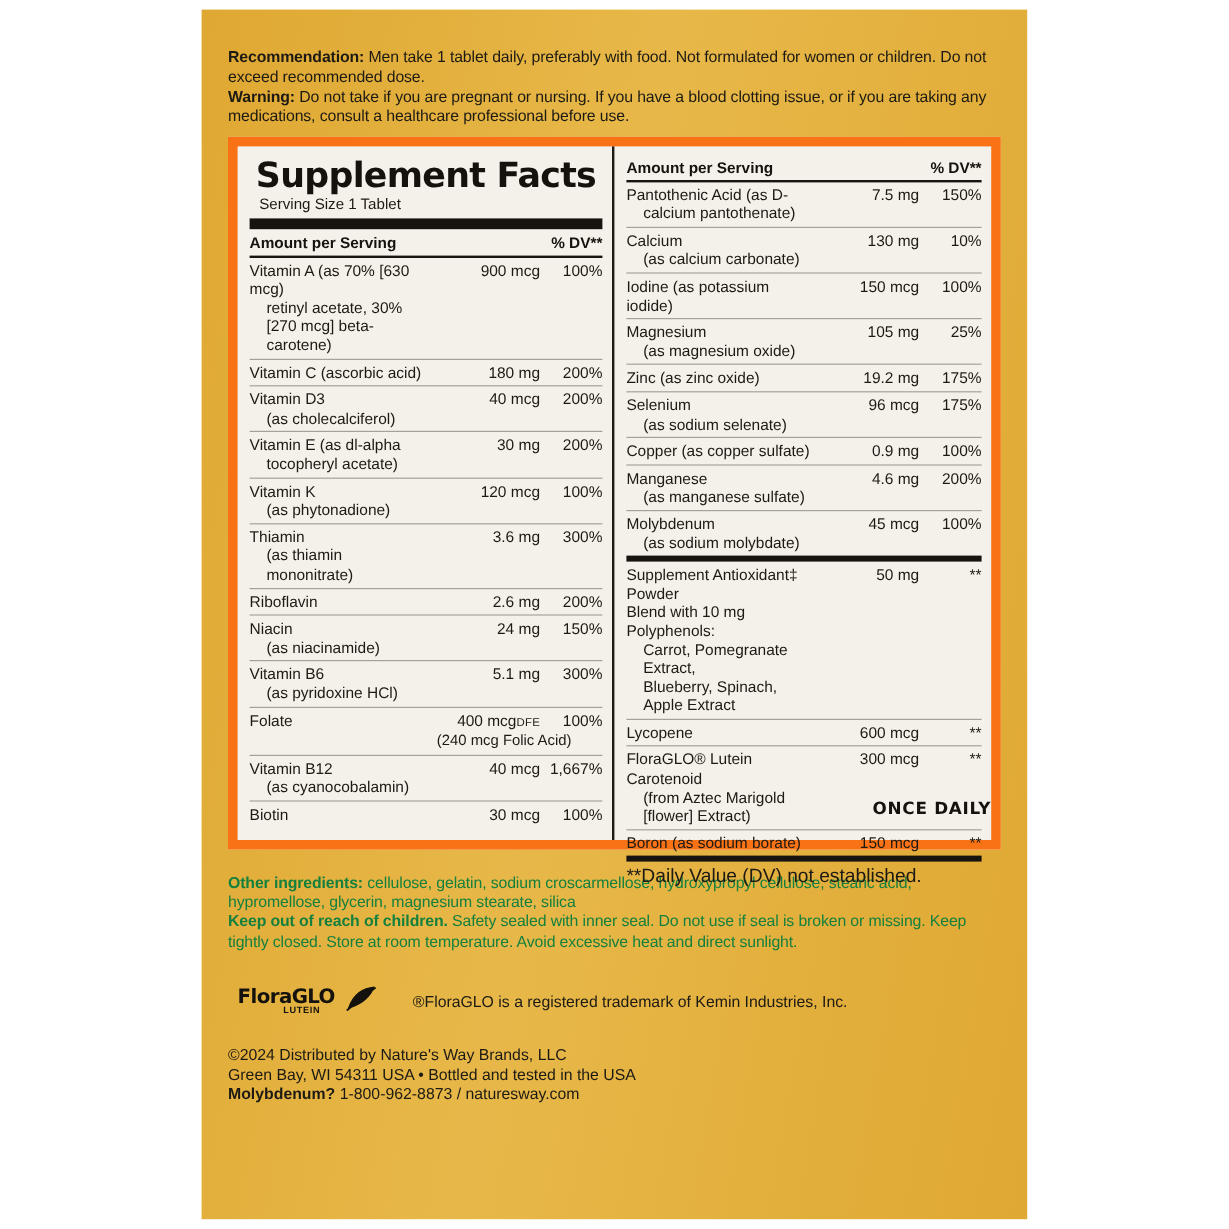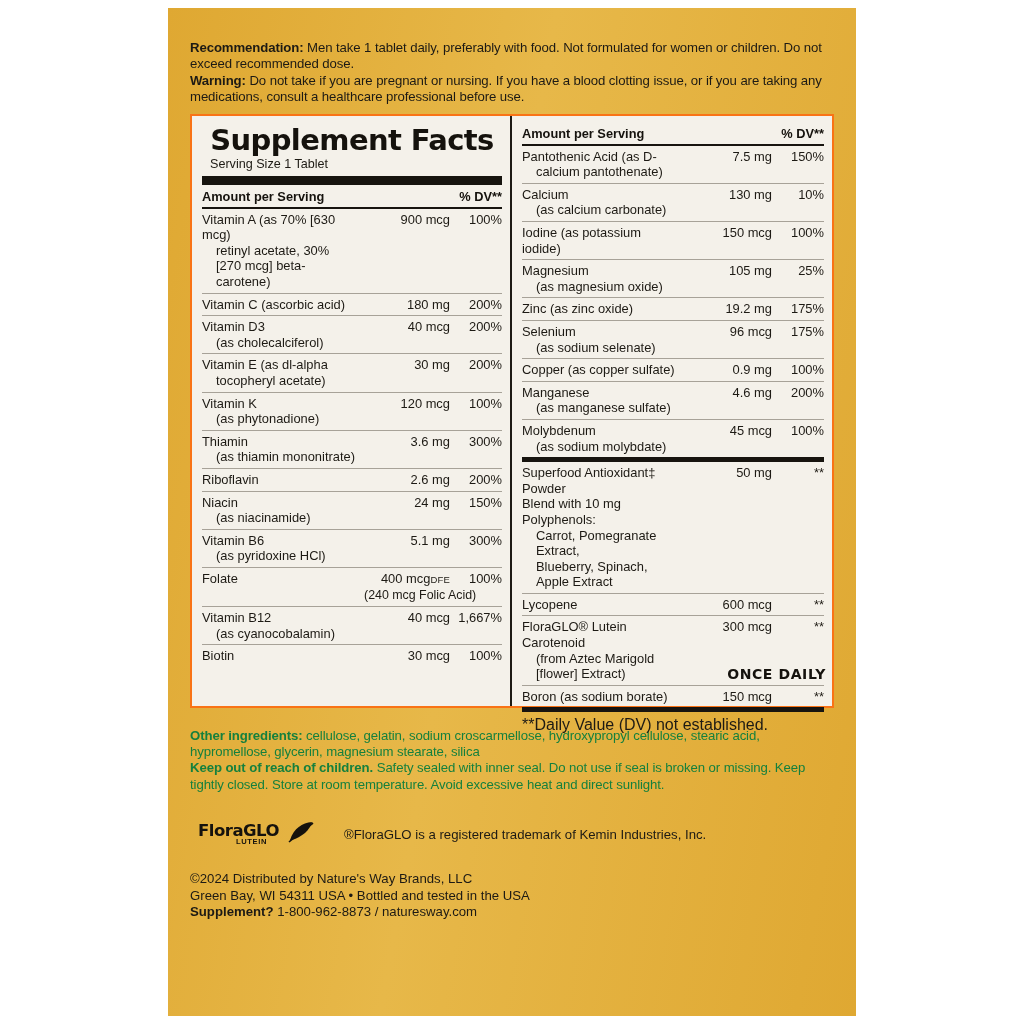--- a/index.html
+++ b/index.html
@@ -38,21 +38,21 @@
     line-height: 16.4px;
     color: #1d1a14;
     letter-spacing: -0.1px;
   }
   .top-text p { margin: 0; }
   .top-text b { font-weight: bold; }
 
   
   .facts-panel {
     margin-top: 8px;
-    border: 2px solid #f97316;
+    border: 8px solid #f97316;
     background: #f4f1ea;
     display: flex;
     height: 594px;
     box-sizing: border-box;
   }
   .col {
     box-sizing: border-box;
     padding: 0;
     position: relative;
   }
@@ -458,21 +458,21 @@
           <div class="dv">100%</div>
         </div>
       </div>
 
       <div class="rule-med"></div>
 
       <div>
 
         <div class="nrow">
           <div class="name">
-            <span>Superfood Antioxidant‡ Powder</span>
+            <span>Supplement Antioxidant‡ Powder</span>
             <span class="blend-note" style="display:block">Blend with 10 mg Polyphenols:</span>
             <span class="blend-note sub" style="display:block">Carrot, Pomegranate Extract,</span>
             <span class="blend-note sub" style="display:block">Blueberry, Spinach, Apple Extract</span>
           </div>
           <div class="amount">50 mg</div>
           <div class="dv">**</div>
         </div>
 
         <div class="nrow">
           <div class="name">
@@ -524,18 +524,18 @@
         <path d="M1 22 C8 16 16 10 25 3" stroke="#15120d" stroke-width="1.6" fill="none"></path>
       </svg>
     </div>
     <span class="tm-text">®FloraGLO is a registered trademark of Kemin Industries, Inc.</span>
   </div>
 
   <div class="addr">
     <p>©2024 Distributed by Nature's Way Brands, LLC</p>
     <p>Green Bay, WI 54311 USA • Bottled and tested in the USA</p>
     <p>
-      <b>Supplement?</b><span> 1-800-962-8873 / naturesway.com</span>
+      <b>Molybdenum?</b><span> 1-800-962-8873 / naturesway.com</span>
     </p>
   </div>
 
   <div class="once-daily">ONCE DAILY</div>
 </div>
 
 </body></html>

